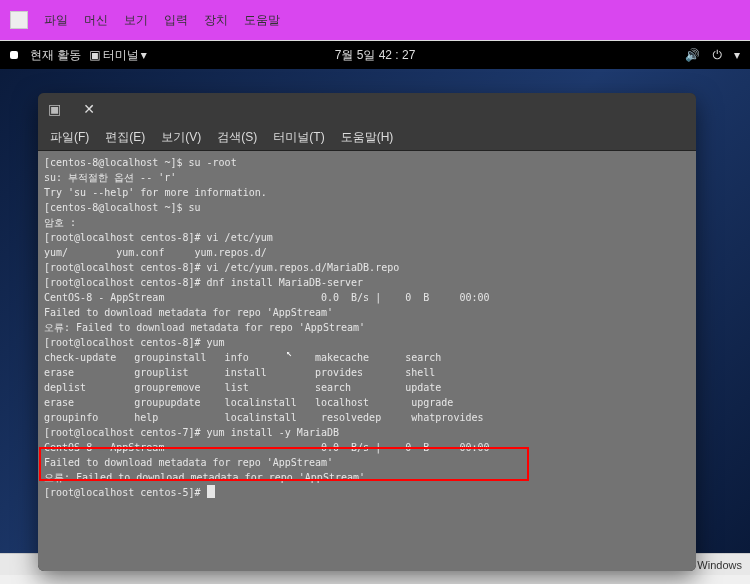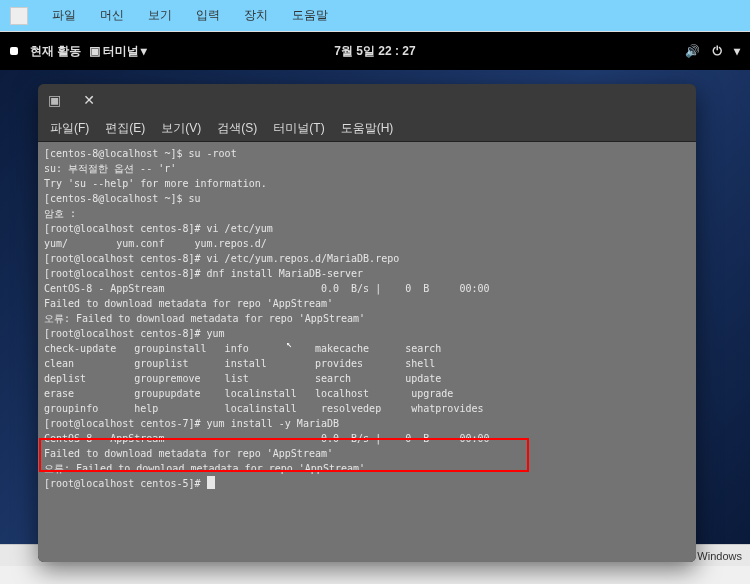--- a/index.html
+++ b/index.html
@@ -5,25 +5,25 @@
     * { margin: 0; padding: 0; box-sizing: border-box; }
     body {
       width: 750px;
       height: 584px;
       background: #f0f0f0;
       font-family: sans-serif;
       overflow: hidden;
       position: relative;
     }
     .vm-menubar {
-      background: #7dd3fc;
-      height: 32px;
-      display: flex;
-      align-items: center;
-      gap: 24px;
+      background: #d946ef;
+      height: 41px;
+      display: flex;
+      align-items: center;
+      gap: 16px;
       padding: 0 10px;
       font-size: 12px;
       border-bottom: 1px solid #ddd;
     }
     .vm-menubar span { color: #333; }
     .left-edge-text {
       position: absolute;
       left: 0;
       top: 120px;
       width: 20px;
@@ -32,28 +32,27 @@
       background: #fff;
     }
     .desktop {
       background: #1a2847;
       background: linear-gradient(135deg, #0a1a3a 0%, #1e3a6e 50%, #0a1a3a 100%);
       height: 512px;
       position: relative;
     }
     .gnome-topbar {
       background: #000;
-      height: 38px;
+      height: 28px;
       display: flex;
       align-items: center;
       justify-content: space-between;
       padding: 0 10px;
       color: #ddd;
       font-size: 12px;
-      font-weight: bold;
     }
     .gnome-left { display: flex; align-items: center; gap: 8px; }
     .gnome-center { position: absolute; left: 50%; transform: translateX(-50%); }
     .gnome-right { display: flex; align-items: center; gap: 12px; }
     .activities-dot { width: 8px; height: 8px; background: #fff; border-radius: 2px; display: inline-block; margin-right: 4px;}
     .term-dropdown { display: flex; align-items: center; gap: 2px;}
     .terminal-window {
       position: absolute;
       left: 38px;
       top: 52px;
@@ -161,21 +160,21 @@
   <div class="gnome-topbar">
     <div class="gnome-left">
       <span class="activities-dot"></span>
       <span>현재 활동</span>
       <span class="term-dropdown">
         <span>▣</span>
         <span>터미널</span>
         <span>▾</span>
       </span>
     </div>
-    <div class="gnome-center">7월 5일  22 : 27</div>
+    <div class="gnome-center">7월 5일  42 : 27</div>
     <div class="gnome-right">
       <span>🔊</span>
       <span>⏻</span>
       <span>▾</span>
     </div>
   </div>
 
   <div class="terminal-window">
     <div class="term-titlebar">
       <div class="titlebar-icon">▣</div>
@@ -196,21 +195,21 @@
 <span>암호 :</span>
 <span>[root@localhost centos-8]# vi /etc/yum</span>
 <span>yum/        yum.conf     yum.repos.d/</span>
 <span>[root@localhost centos-8]# vi /etc/yum.repos.d/MariaDB.repo</span>
 <span>[root@localhost centos-8]# dnf install MariaDB-server</span>
 <span>CentOS-8 - AppStream                          0.0  B/s |    0  B     00:00</span>
 <span>Failed to download metadata for repo 'AppStream'</span>
 <span>오류: Failed to download metadata for repo 'AppStream'</span>
 <span>[root@localhost centos-8]# yum</span><span class="cursor-ptr" style="left:248px; top:194px;">↖</span>
 <span>check-update   groupinstall   info           makecache      search</span>
-<span>clean          grouplist      install        provides       shell</span>
+<span>erase          grouplist      install        provides       shell</span>
 <span>deplist        groupremove    list           search         update</span>
 <span>erase          groupupdate    localinstall   localhost       upgrade</span>
 <span>groupinfo      help           localinstall    resolvedep     whatprovides</span>
 <span>[root@localhost centos-7]# yum install -y MariaDB</span>
 <span>CentOS-8 - AppStream                          0.0  B/s |    0  B     00:00</span>
 <span>Failed to download metadata for repo 'AppStream'</span>
 <span>오류: Failed to download metadata for repo 'AppStream'</span>
 <span>[root@localhost centos-5]# </span><span class="cursor-block"></span>
 <div class="highlight-box" style="left:1px; top:296px; width:490px; height:34px;"></div>
 </div>

